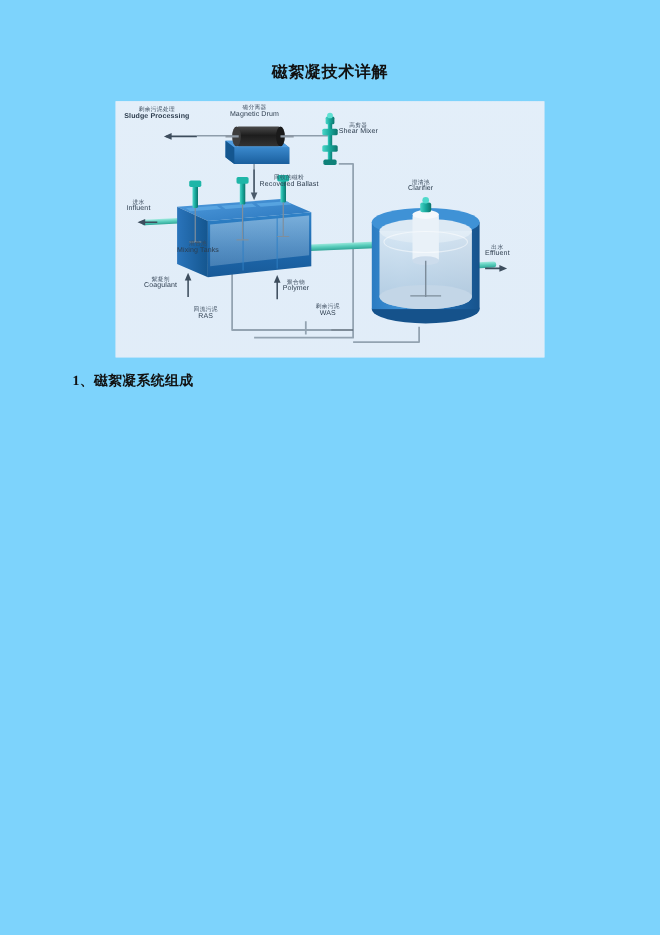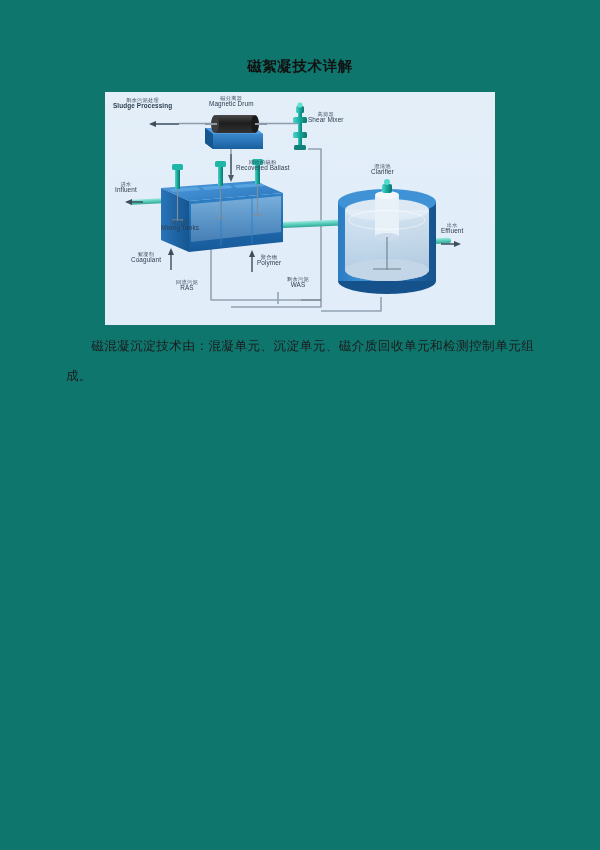--- a/index.html
+++ b/index.html
@@ -14,21 +14,21 @@
     font-family: "Liberation Serif", "DejaVu Serif", serif;
     color: #1a1a1a;
     position: relative;
   }
 
   .page {
     position: absolute;
     left: 0; top: 0;
     width: 600px;
     height: 850px;
-    background: #0f766e;
+    background: #7dd3fc;
     box-sizing: border-box;
   }
 
   .content {
     position: absolute;
     left: 66px;
     top: 56px;
     width: 468px;
   }
 
@@ -354,17 +354,17 @@
           <span class="en">Clarifier</span>
         </div>
         <div class="lbl" style="left:336px; top:131px;">
           <span class="cn">出水</span>
           <span class="en">Effluent</span>
         </div>
 
       </div>
     </div>
 
-
-    <p class="para">磁混凝沉淀技术由：混凝单元、沉淀单元、磁介质回收单元和检测控制单元组成。</p>
+    <h2 class="section-heading">1、磁絮凝系统组成</h2>
+
 
   </div>
 </div>
 
 </body></html>

